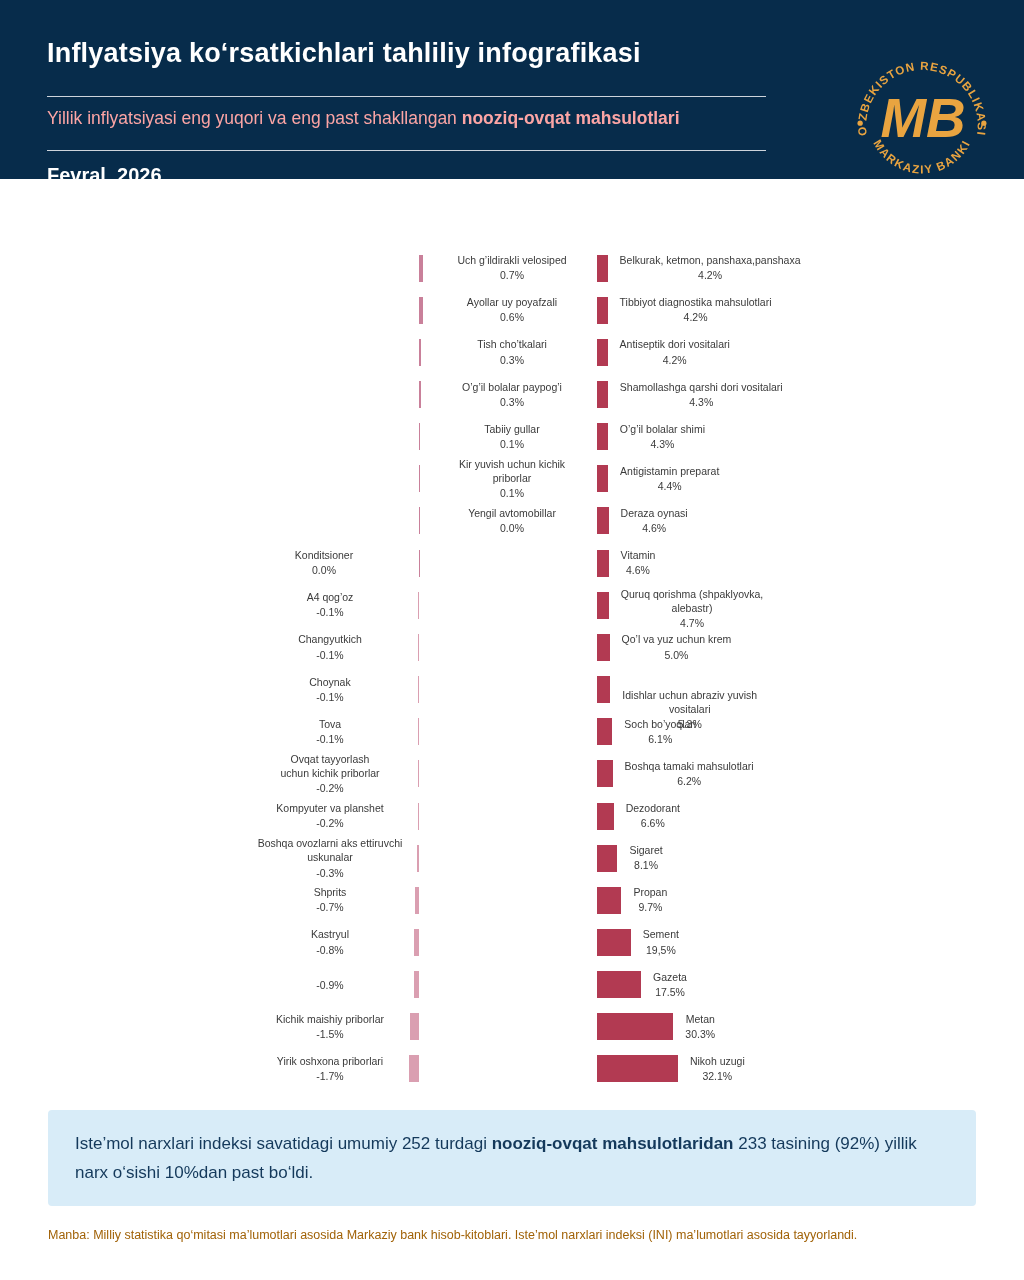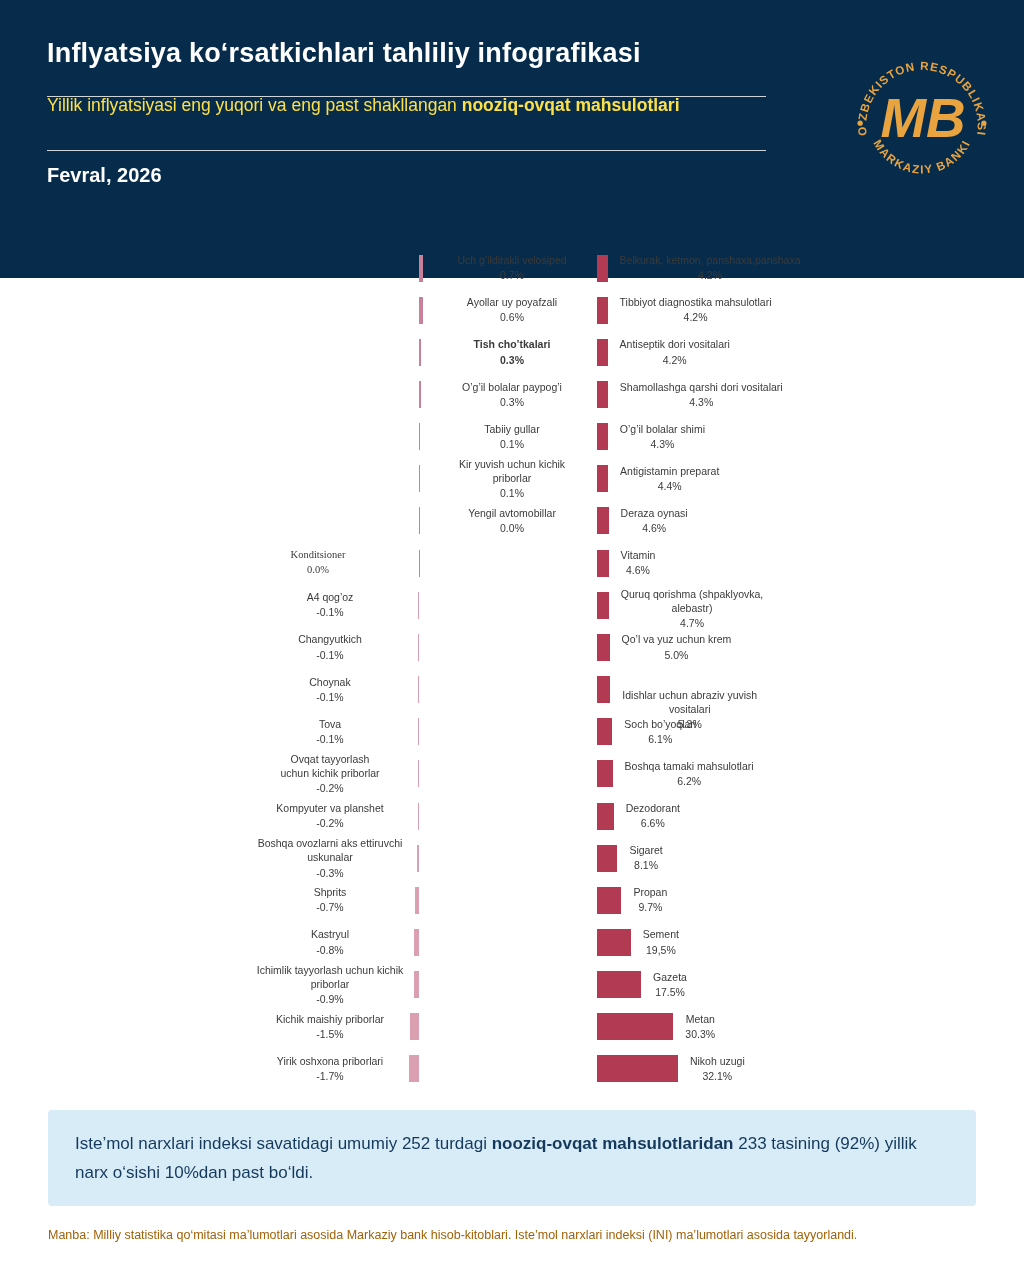--- a/index.html
+++ b/index.html
@@ -4,26 +4,26 @@
 <style>
   html,body{margin:0;padding:0;}
   body{
     width:1024px;height:1280px;
     font-family:"Liberation Sans",sans-serif;
     background:#ffffff;position:relative;overflow:hidden;
   }
   .page{position:absolute;left:0;top:0;width:1024px;height:1280px;background:#ffffff;}
 
   
-  .header{position:absolute;left:0;top:0;width:1024px;height:278px;background:#072C4B;}
+  .header{position:absolute;left:0;top:0;width:1024px;height:179px;background:#072C4B;}
   .title{position:absolute;left:47px;top:38px;margin:0;font-size:27px;font-weight:bold;color:#ffffff;letter-spacing:.2px;white-space:nowrap;}
   .rule{position:absolute;left:47px;width:719px;height:1px;background:rgba(255,255,255,.8);}
   .rule1{top:96px;}
   .rule2{top:150px;}
-  .subtitle{position:absolute;left:47px;top:95px;margin:0;font-size:17.5px;color:#fde047;font-weight:400;white-space:nowrap;}
+  .subtitle{position:absolute;left:47px;top:108px;margin:0;font-size:17.5px;color:#fca5a5;font-weight:400;white-space:nowrap;}
   .subtitle b{font-weight:bold;}
   .date{position:absolute;left:47px;top:164px;font-size:20px;font-weight:bold;color:#ffffff;}
   .logo{position:absolute;left:851px;top:38px;}
 
   
   .chart{position:absolute;left:0;top:0;width:1024px;height:1105px;}
   .bar{position:absolute;}
   .clabel{
     position:absolute;transform:translateY(-50%);
     font-size:10.5px;line-height:1.35;color:#3a3a3a;
@@ -72,32 +72,32 @@
       </g>
     </svg>
   </header>
 
   <main class="chart" id="chart">
       <div class="bar" style="top: 254.575px; left: 419px; width: 4.2px; height: 27px; background: rgb(201, 128, 154);"></div>
       <div class="clabel lpos" style="top: 268.075px; left: 432px;"><div class="lname">Uch g’ildirakli velosiped</div><div class="lval">0.7%</div></div>
       <div class="bar" style="top: 296.725px; left: 419px; width: 3.6px; height: 27px; background: rgb(201, 128, 154);"></div>
       <div class="clabel lpos" style="top: 310.225px; left: 432px;"><div class="lname">Ayollar uy poyafzali</div><div class="lval">0.6%</div></div>
       <div class="bar" style="top: 338.875px; left: 419px; width: 1.8px; height: 27px; background: rgb(201, 128, 154);"></div>
-      <div class="clabel lpos" style="top: 352.375px; left: 432px; font-weight: bold;"><div class="lname">Tish cho’tkalari</div><div class="lval">0.3%</div></div>
+      <div class="clabel lpos" style="top: 352.375px; left: 432px;"><div class="lname">Tish cho’tkalari</div><div class="lval">0.3%</div></div>
       <div class="bar" style="top: 381.025px; left: 419px; width: 1.8px; height: 27px; background: rgb(201, 128, 154);"></div>
       <div class="clabel lpos" style="top: 394.525px; left: 432px;"><div class="lname">O’g’il bolalar paypog’i</div><div class="lval">0.3%</div></div>
       <div class="bar" style="top: 423.175px; left: 419px; width: 1px; height: 27px; background: rgb(201, 128, 154);"></div>
       <div class="clabel lpos" style="top: 436.675px; left: 432px;"><div class="lname">Tabiiy gullar</div><div class="lval">0.1%</div></div>
       <div class="bar" style="top: 465.325px; left: 419px; width: 1px; height: 27px; background: rgb(201, 128, 154);"></div>
       <div class="clabel lpos" style="top: 478.825px; left: 432px;"><div class="lname">Kir yuvish uchun kichik
 priborlar</div><div class="lval">0.1%</div></div>
       <div class="bar" style="top: 507.475px; left: 419px; width: 1px; height: 27px; background: rgb(201, 128, 154);"></div>
       <div class="clabel lpos" style="top: 520.975px; left: 432px;"><div class="lname">Yengil avtomobillar</div><div class="lval">0.0%</div></div>
       <div class="bar" style="top: 549.625px; left: 419px; width: 1px; height: 27px; background: rgb(201, 128, 154);"></div>
-      <div class="clabel lneg" style="top: 563.125px; left: 225px; font-family: Liberation Serif, serif;"><div class="lname">Konditsioner</div><div class="lval">0.0%</div></div>
+      <div class="clabel lneg" style="top: 563.125px; left: 231px;"><div class="lname">Konditsioner</div><div class="lval">0.0%</div></div>
       <div class="bar" style="top: 591.775px; left: 418px; width: 1px; height: 27px; background: rgb(218, 159, 177);"></div>
       <div class="clabel lneg" style="top: 605.275px; left: 237px;"><div class="lname">A4 qog’oz</div><div class="lval">-0.1%</div></div>
       <div class="bar" style="top: 633.925px; left: 418px; width: 1px; height: 27px; background: rgb(218, 159, 177);"></div>
       <div class="clabel lneg" style="top: 647.425px; left: 237px;"><div class="lname">Changyutkich</div><div class="lval">-0.1%</div></div>
       <div class="bar" style="top: 676.075px; left: 418px; width: 1px; height: 27px; background: rgb(218, 159, 177);"></div>
       <div class="clabel lneg" style="top: 689.575px; left: 237px;"><div class="lname">Choynak</div><div class="lval">-0.1%</div></div>
       <div class="bar" style="top: 718.225px; left: 418px; width: 1px; height: 27px; background: rgb(218, 159, 177);"></div>
       <div class="clabel lneg" style="top: 731.725px; left: 237px;"><div class="lname">Tova</div><div class="lval">-0.1%</div></div>
       <div class="bar" style="top: 760.375px; left: 417.8px; width: 1.2px; height: 27px; background: rgb(218, 159, 177);"></div>
       <div class="clabel lneg" style="top: 773.875px; left: 237px;"><div class="lname">Ovqat tayyorlash
@@ -105,21 +105,21 @@
       <div class="bar" style="top: 802.525px; left: 417.8px; width: 1.2px; height: 27px; background: rgb(218, 159, 177);"></div>
       <div class="clabel lneg" style="top: 816.025px; left: 237px;"><div class="lname">Kompyuter va planshet</div><div class="lval">-0.2%</div></div>
       <div class="bar" style="top: 844.675px; left: 417.2px; width: 1.8px; height: 27px; background: rgb(218, 159, 177);"></div>
       <div class="clabel lneg" style="top: 858.175px; left: 237px;"><div class="lname">Boshqa ovozlarni aks ettiruvchi
 uskunalar</div><div class="lval">-0.3%</div></div>
       <div class="bar" style="top: 886.825px; left: 414.8px; width: 4.2px; height: 27px; background: rgb(218, 159, 177);"></div>
       <div class="clabel lneg" style="top: 900.325px; left: 237px;"><div class="lname">Shprits</div><div class="lval">-0.7%</div></div>
       <div class="bar" style="top: 928.975px; left: 414.2px; width: 4.8px; height: 27px; background: rgb(218, 159, 177);"></div>
       <div class="clabel lneg" style="top: 942.475px; left: 237px;"><div class="lname">Kastryul</div><div class="lval">-0.8%</div></div>
       <div class="bar" style="top: 971.125px; left: 413.6px; width: 5.4px; height: 27px; background: rgb(218, 159, 177);"></div>
-      <div class="clabel lneg" style="top: 984.625px; left: 237px;"><div class="lname">Ichimlik tayyorlash uchun kichik priborlar</div><div class="lval">-0.9%</div></div>
+      <div class="clabel lneg" style="top: 984.625px; left: 237px;"><div class="lval">-0.9%</div></div>
       <div class="bar" style="top: 1013.27px; left: 410px; width: 9px; height: 27px; background: rgb(218, 159, 177);"></div>
       <div class="clabel lneg" style="top: 1026.77px; left: 237px;"><div class="lname">Kichik maishiy priborlar</div><div class="lval">-1.5%</div></div>
       <div class="bar" style="top: 1055.42px; left: 408.8px; width: 10.2px; height: 27px; background: rgb(218, 159, 177);"></div>
       <div class="clabel lneg" style="top: 1068.92px; left: 237px;"><div class="lname">Yirik oshxona priborlari</div><div class="lval">-1.7%</div></div>
       <div class="bar" style="top: 254.575px; left: 597px; width: 10.584px; height: 27px; background: rgb(178, 58, 82);"></div>
       <div class="clabel lright" style="top: 268.075px; left: 619.584px;"><div class="lname">Belkurak, ketmon, panshaxa,panshaxa</div><div class="lval">4.2%</div></div>
       <div class="bar" style="top: 296.725px; left: 597px; width: 10.584px; height: 27px; background: rgb(178, 58, 82);"></div>
       <div class="clabel lright" style="top: 310.225px; left: 619.584px;"><div class="lname">Tibbiyot diagnostika mahsulotlari</div><div class="lval">4.2%</div></div>
       <div class="bar" style="top: 338.875px; left: 597px; width: 10.584px; height: 27px; background: rgb(178, 58, 82);"></div>
       <div class="clabel lright" style="top: 352.375px; left: 619.584px;"><div class="lname">Antiseptik dori vositalari</div><div class="lval">4.2%</div></div>

